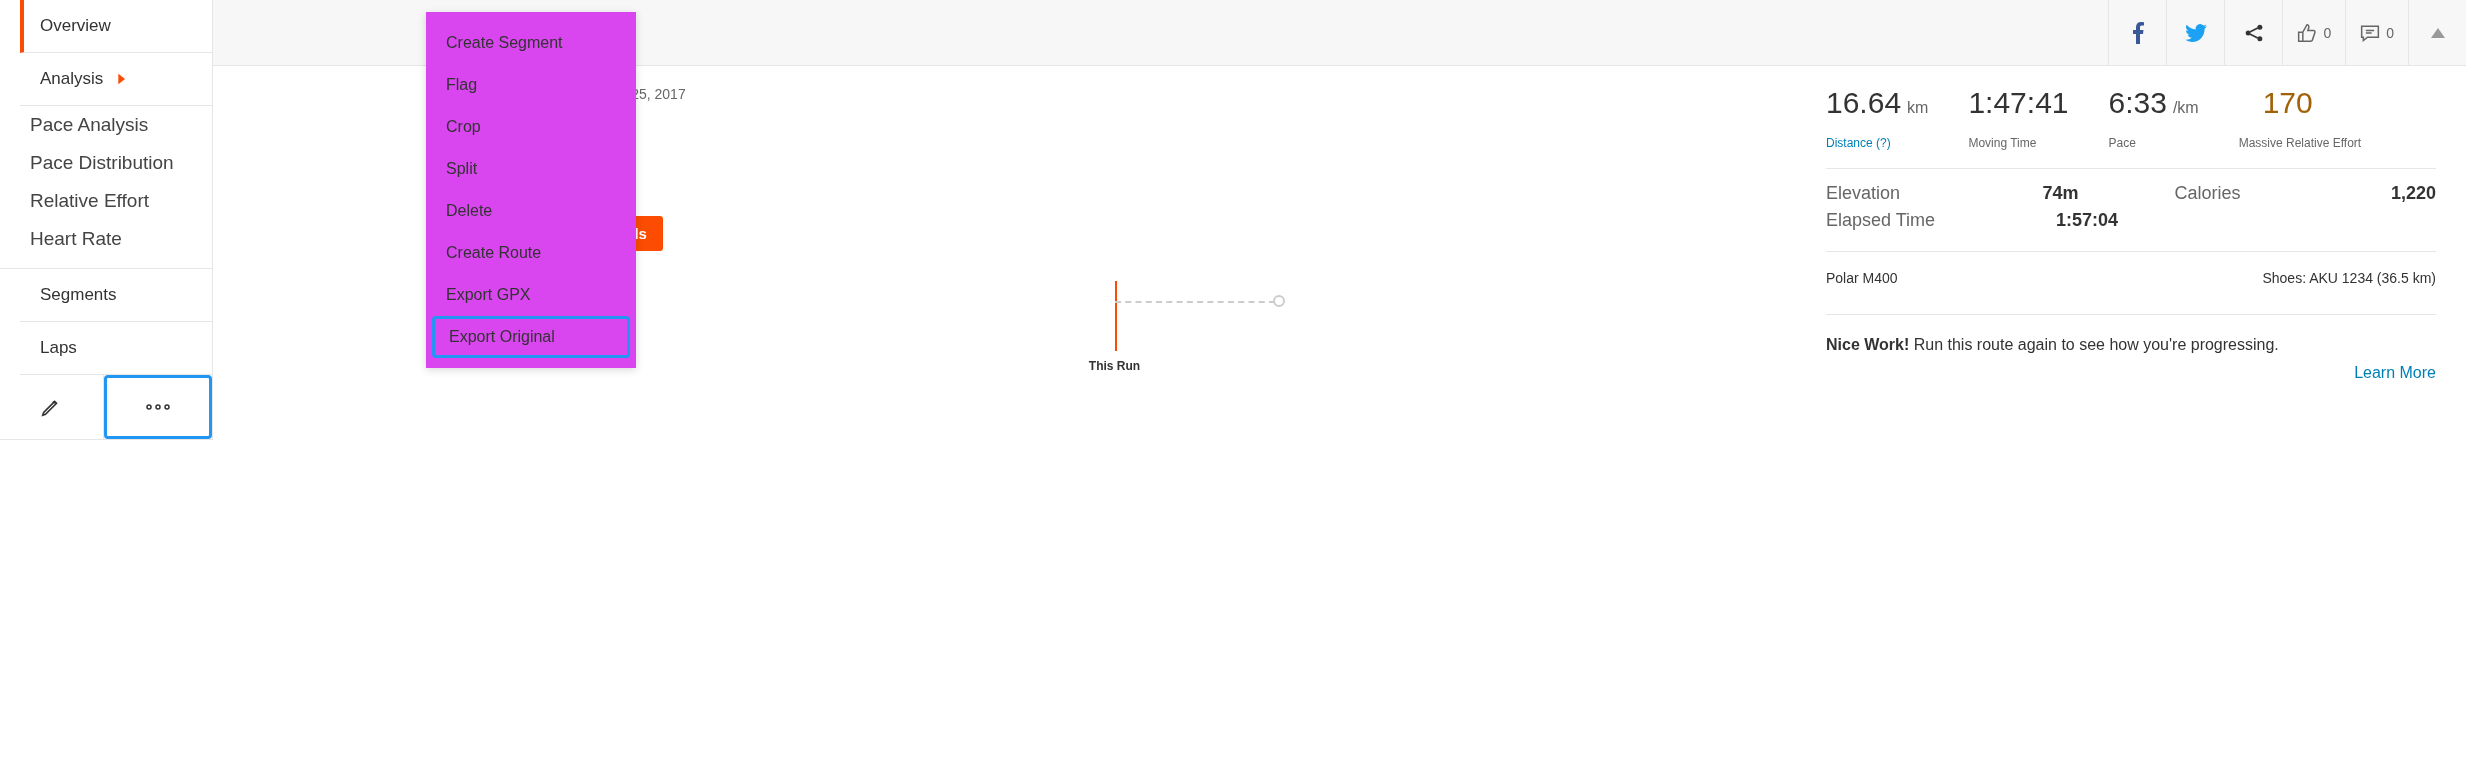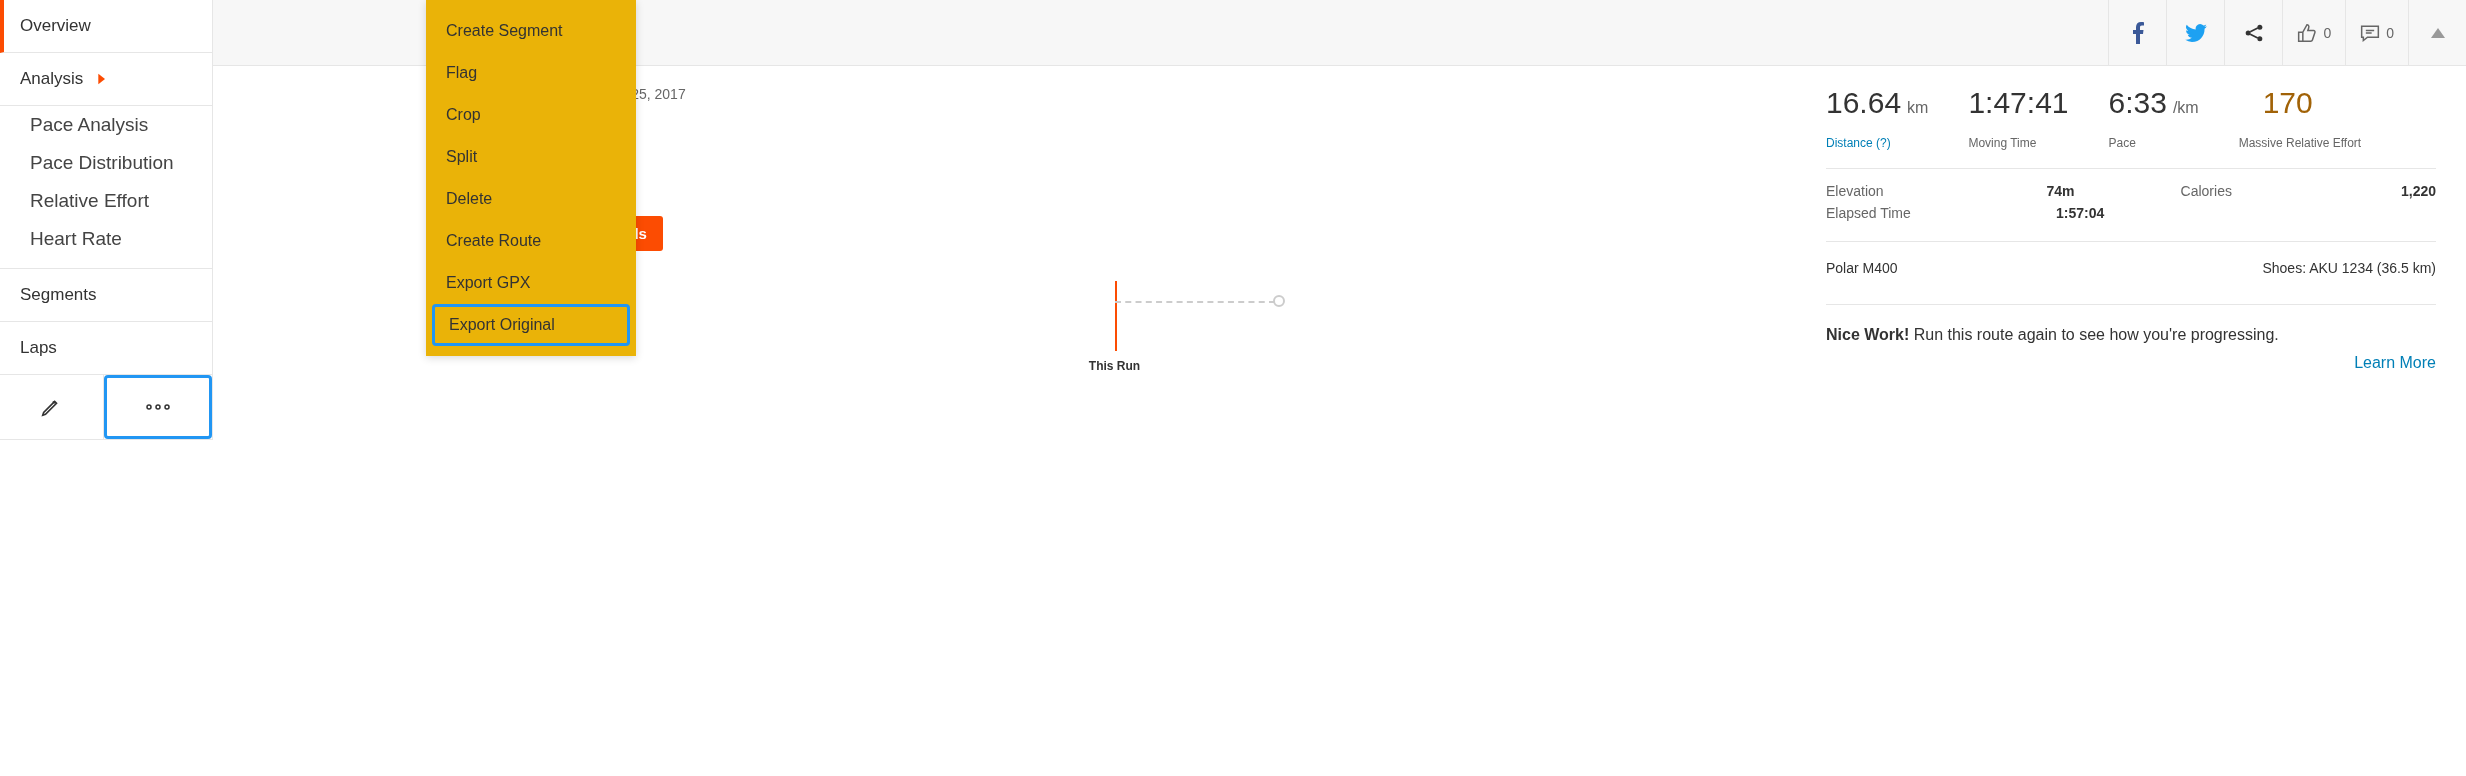--- a/index.html
+++ b/index.html
@@ -1,28 +1,28 @@
 <!DOCTYPE html>
 <html><head>
 <meta charset="utf-8">
 <style>
 * { margin: 0; padding: 0; box-sizing: border-box; }
 body { font-family: -apple-system, BlinkMacSystemFont, "Segoe UI", Helvetica, Arial, sans-serif; color: #333; background: #fff; font-size: 14px; }
 .container { display: flex; width: 100%; }
 .sidebar { width: 213px; border-right: 1px solid #e6e6e6; }
-.sidebar-item { padding: 16px 20px; border-bottom: 1px solid #e6e6e6; font-size: 17px; cursor: pointer; display: flex; align-items: center; gap: 10px; }
+.sidebar-item { padding: 16px 20px; border-bottom: 1px solid #e6e6e6; font-size: 17px; cursor: pointer; display: flex; align-items: center; gap: 10px; margin-left: 20px; }
 .sidebar-item.active { border-left: 4px solid #fc4c02; padding-left: 16px; font-weight: 500; }
 .sidebar-sublist { padding: 0 0 10px 0; border-bottom: 1px solid #e6e6e6; }
 .sidebar-subitem { padding: 8px 20px 8px 30px; font-size: 19px; cursor: pointer; color: #444; }
 .chevron-icon { width: 16px; height: 16px; }
 .bottom-actions { display: flex; border-bottom: 1px solid #e6e6e6; }
 .action-btn { flex: 1; display: flex; align-items: center; justify-content: center; padding: 18px 0; cursor: pointer; }
 .action-btn:first-child { border-right: 1px solid #e6e6e6; }
 .highlight-box { border: 3px solid #2196f3; border-radius: 4px; }
-.dropdown { position: absolute; left: 213px; top: 0; width: 210px; background: #eab308; box-shadow: 0 2px 8px rgba(0,0,0,0.15); padding: 10px 0; z-index: 100; }
+.dropdown { position: absolute; left: 213px; top: 12px; width: 210px; background: #d946ef; box-shadow: 0 2px 8px rgba(0,0,0,0.15); padding: 10px 0; z-index: 100; }
 .dropdown-item { padding: 12px 20px; font-size: 16px; cursor: pointer; }
 .dropdown-item.wrap { line-height: 1.3; }
 .dropdown-item.highlighted { border: 3px solid #2196f3; border-radius: 4px; margin: 0 6px; padding: 9px 14px; }
 .main { flex: 1; position: relative; }
 .header-bar { background: #f7f7f7; border-bottom: 1px solid #e6e6e6; display: flex; align-items: center; height: 66px; padding: 0 0 0 210px; }
 .header-title { font-size: 22px; font-weight: 400; flex: 1; padding-left: 10px; }
 .header-actions { display: flex; align-items: center; height: 100%; }
 .header-icon { width: 58px; height: 100%; display: flex; align-items: center; justify-content: center; border-left: 1px solid #e6e6e6; cursor: pointer; color: #666; }
 .header-icon.fb { color: #3b5998; }
 .header-icon.tw { color: #1da1f2; }
@@ -37,21 +37,21 @@
 .prompt-text { font-size: 16px; }
 .add-btn { background: #fc4c02; color: #fff; font-weight: 600; padding: 9px 16px; border-radius: 3px; cursor: pointer; font-size: 15px; }
 .stats-top { display: flex; gap: 40px; padding-bottom: 18px; border-bottom: 1px solid #e6e6e6; }
 .stat-block { }
 .stat-val { font-size: 30px; font-weight: 400; display: flex; align-items: baseline; gap: 2px; }
 .stat-val .unit { font-size: 16px; color: #666; margin-left: 4px; }
 .stat-val.red { color: #a16207; margin-left: 24px; }
 .stat-label { font-size: 12px; color: #666; margin-top: 16px; }
 .stat-label.link { color: #007fb6; cursor: pointer; }
 .stats-mid { padding: 14px 0; border-bottom: 1px solid #e6e6e6; }
-.stats-mid-row { display: flex; margin-bottom: 6px; font-size: 14px; }
+.stats-mid-row { display: flex; margin-bottom: 6px; font-size: 18px; }
 .stats-mid-row .lbl { width: 230px; color: #666; }
 .stats-mid-row .val { font-weight: 600; width: 140px; }
 .stats-gear { display: flex; justify-content: space-between; padding: 18px 0 28px 0; font-size: 14px; border-bottom: 1px solid #e6e6e6; margin-bottom: 18px; }
 .nice-work { font-size: 16px; line-height: 1.5; }
 .nice-work b { font-weight: 700; }
 .learn-more { color: #007fb6; cursor: pointer; display: block; margin-top: 4px; text-align: right; }
 .chart-area { position: relative; height: 120px; margin-top: 20px; }
 .chart-km { font-size: 20px; font-weight: 600; }
 .chart-line { position: absolute; left: 50%; top: 0; width: 2px; height: 70px; background: #fc4c02; }
 .chart-dashed { position: absolute; left: 50%; top: 20px; width: 160px; border-top: 2px dashed #ccc; }

